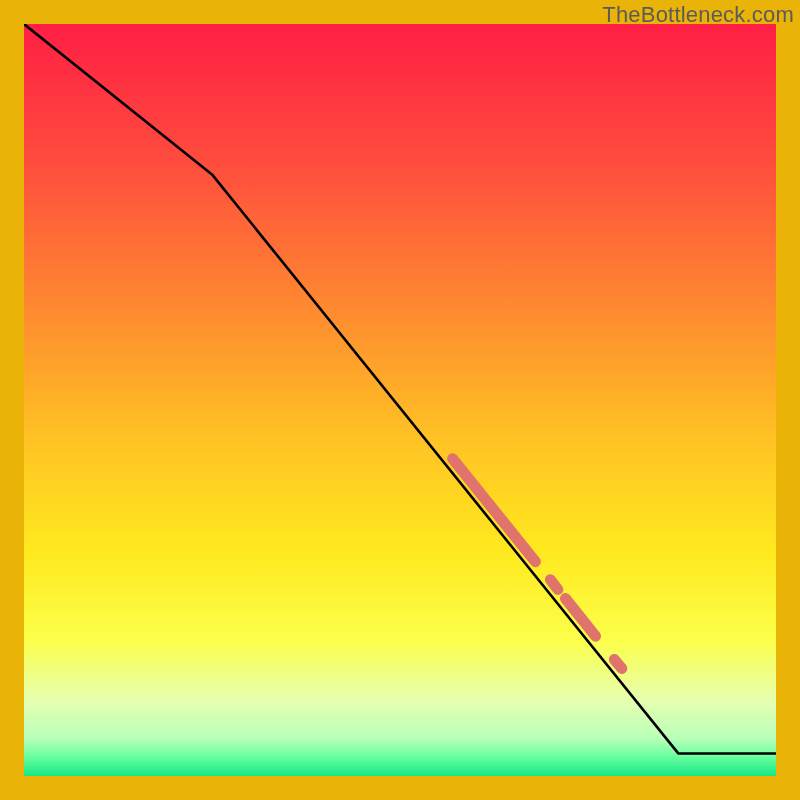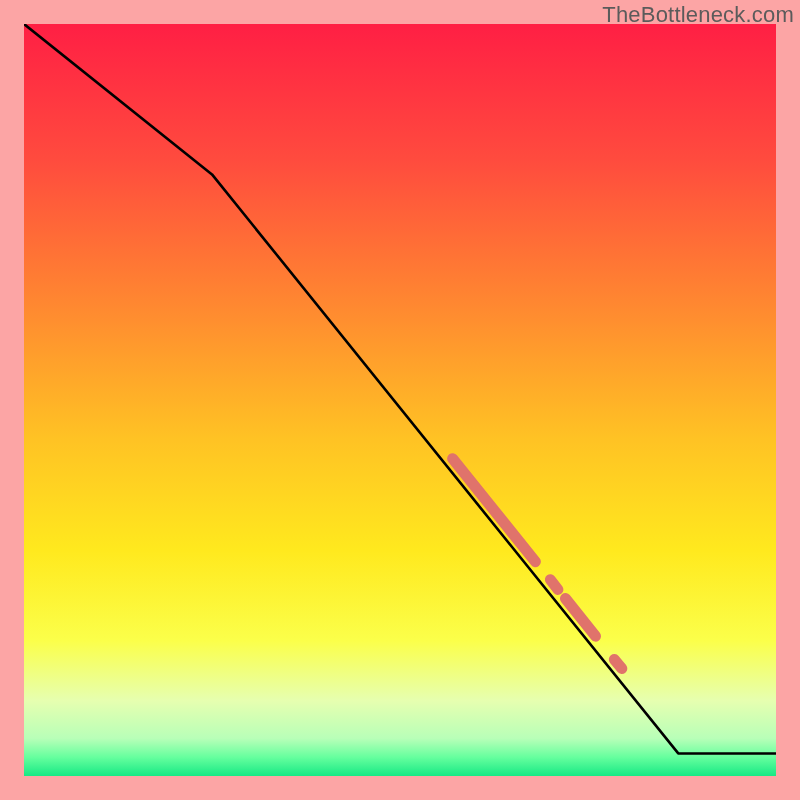--- a/index.html
+++ b/index.html
@@ -1,21 +1,21 @@
 <!DOCTYPE html>
 <html><head>
 <meta charset="utf-8">
 <style>
   * { margin: 0; padding: 0; box-sizing: border-box; }
   html, body { width: 800px; height: 800px; overflow: hidden; background: #000; }
   .stage {
     position: relative;
     width: 800px;
     height: 800px;
-    background: #fca5a5;
+    background: #eab308;
   }
   .plot {
     position: absolute;
     left: 24px;
     top: 24px;
     width: 752px;
     height: 752px;
     overflow: hidden;
   }
   .gradient {

